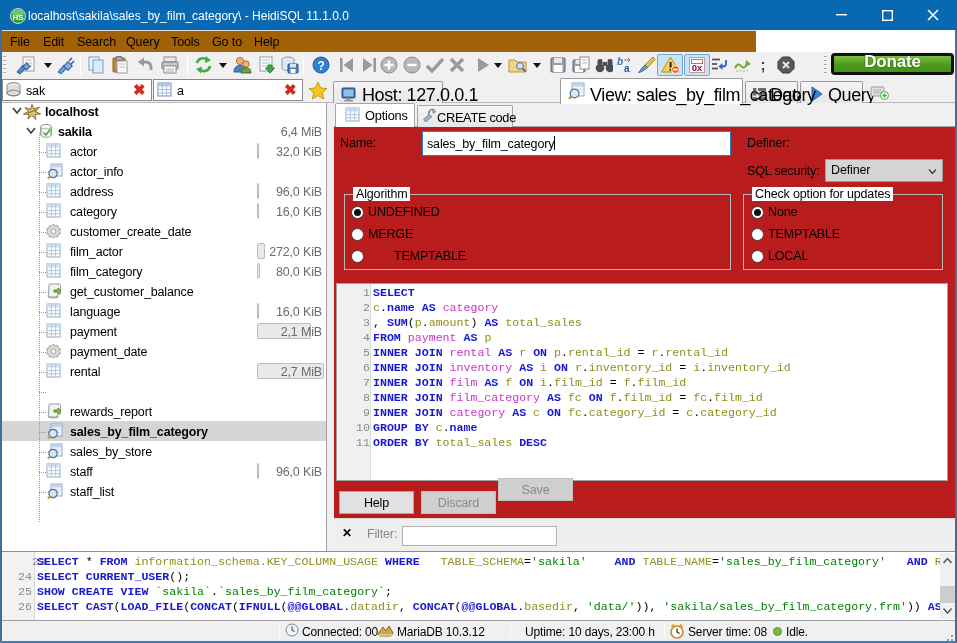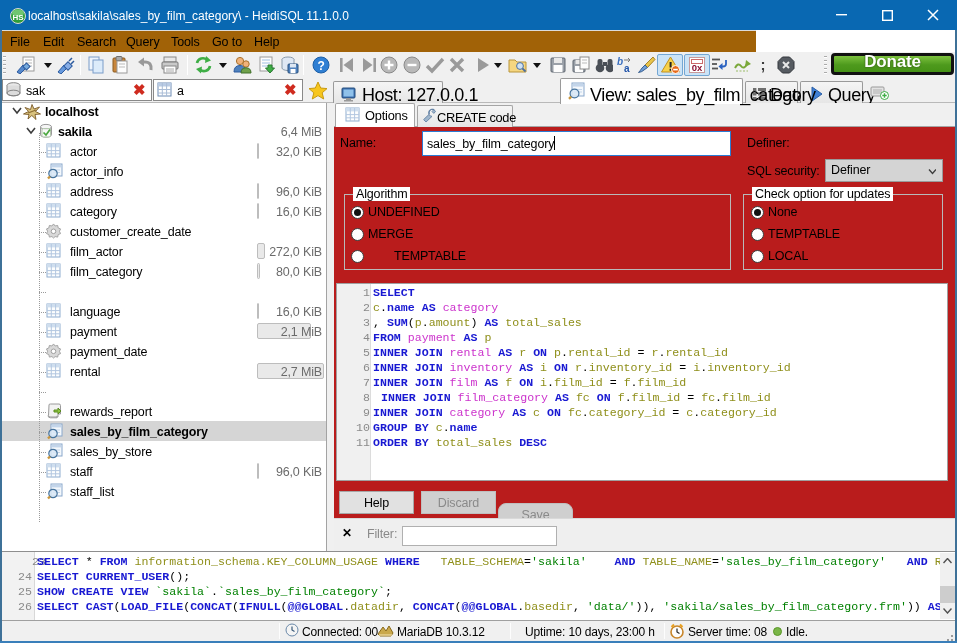--- a/index.html
+++ b/index.html
@@ -433,20 +433,28 @@
           <rect x="1" y="1" width="13" height="13" fill="#fdfefe" stroke="#8fadd0"></rect>
           <rect x="1" y="1" width="13" height="3.4" fill="#cfdeee"></rect>
           <line x1="1" y1="7.6" x2="14" y2="7.6" stroke="#b3c7e0"></line>
           <line x1="1" y1="10.8" x2="14" y2="10.8" stroke="#b3c7e0"></line>
           <line x1="5.3" y1="1" x2="5.3" y2="14" stroke="#b3c7e0"></line>
           <line x1="9.6" y1="1" x2="9.6" y2="14" stroke="#b3c7e0"></line>
         </svg>
 <span class="nm" style="left:68px;">film_category</span>
 <div class="sizebar" style="left:255px;width:3px"></div>
 <span class="sz">80,0 KiB</span>
+</div>
+<div class="trow" style="top:178px">
+<svg class="abs" style="left:44px;top:2px" width="16" height="16">
+          <path d="M3 2 Q3 0.8 4.5 1 L13 1 Q14.5 1 14.5 2.5 L14.5 11 L12 11 L12 14 L4 14 Q2.5 14 2.5 12.5 Z" fill="#f2f2f2" stroke="#9a9a9a"></path>
+          <path d="M2 12.5 Q2 14.8 4.5 14.8 L11 14.8 L11 12.8" fill="none" stroke="#9a9a9a"></path>
+          <path d="M9 8 L13 8 L13 6 L16 9 L13 12 L13 10 L9 10 Z" fill="#8cc63f" stroke="#5a8a20" transform="translate(-1,-1)"></path>
+        </svg>
+<span class="nm" style="left:68px;">get_customer_balance</span>
 </div>
 <div class="trow" style="top:198px">
 <svg class="abs" style="left:44px;top:2px" width="15" height="15">
           <rect x="1" y="1" width="13" height="13" fill="#fdfefe" stroke="#8fadd0"></rect>
           <rect x="1" y="1" width="13" height="3.4" fill="#cfdeee"></rect>
           <line x1="1" y1="7.6" x2="14" y2="7.6" stroke="#b3c7e0"></line>
           <line x1="1" y1="10.8" x2="14" y2="10.8" stroke="#b3c7e0"></line>
           <line x1="5.3" y1="1" x2="5.3" y2="14" stroke="#b3c7e0"></line>
           <line x1="9.6" y1="1" x2="9.6" y2="14" stroke="#b3c7e0"></line>
         </svg>
@@ -619,31 +627,31 @@
 <div class="cl" style="top:32px;">, <b class="k">SUM</b>(<span class="i">p</span>.<span class="i">amount</span>) <b class="k">AS</b> <span class="i">total_sales</span></div>
 <div class="ln" style="top:47px;left:5px;">4</div>
 <div class="cl" style="top:47px;"><b class="k">FROM</b> <span class="t">payment</span> <b class="k">AS</b> <span class="i">p</span></div>
 <div class="ln" style="top:62px;left:5px;">5</div>
 <div class="cl" style="top:62px;"><b class="k">INNER</b> <b class="k">JOIN</b> <span class="t">rental</span> <b class="k">AS</b> <span class="i">r</span> <b class="k">ON</b> <span class="i">p</span>.<span class="i">rental_id</span> = <span class="i">r</span>.<span class="i">rental_id</span></div>
 <div class="ln" style="top:77px;left:5px;">6</div>
 <div class="cl" style="top:77px;"><b class="k">INNER</b> <b class="k">JOIN</b> <span class="t">inventory</span> <b class="k">AS</b> <span class="i">i</span> <b class="k">ON</b> <span class="i">r</span>.<span class="i">inventory_id</span> = <span class="i">i</span>.<span class="i">inventory_id</span></div>
 <div class="ln" style="top:92px;left:5px;">7</div>
 <div class="cl" style="top:92px;"><b class="k">INNER</b> <b class="k">JOIN</b> <span class="t">film</span> <b class="k">AS</b> <span class="i">f</span> <b class="k">ON</b> <span class="i">i</span>.<span class="i">film_id</span> = <span class="i">f</span>.<span class="i">film_id</span></div>
 <div class="ln" style="top:107px;left:5px;">8</div>
-<div class="cl" style="top:107px;margin-left:8px;"><b class="k">INNER</b> <b class="k">JOIN</b> <span class="t">film_category</span> <b class="k">AS</b> <span class="i">fc</span> <b class="k">ON</b> <span class="i">f</span>.<span class="i">film_id</span> = <span class="i">fc</span>.<span class="i">film_id</span></div>
+<div class="cl" style="top:107px;"><b class="k">INNER</b> <b class="k">JOIN</b> <span class="t">film_category</span> <b class="k">AS</b> <span class="i">fc</span> <b class="k">ON</b> <span class="i">f</span>.<span class="i">film_id</span> = <span class="i">fc</span>.<span class="i">film_id</span></div>
 <div class="ln" style="top:122px;left:5px;">9</div>
 <div class="cl" style="top:122px;"><b class="k">INNER</b> <b class="k">JOIN</b> <span class="t">category</span> <b class="k">AS</b> <span class="i">c</span> <b class="k">ON</b> <span class="i">fc</span>.<span class="i">category_id</span> = <span class="i">c</span>.<span class="i">category_id</span></div>
 <div class="ln" style="top:137px;left:5px;">10</div>
 <div class="cl" style="top:137px;"><b class="k">GROUP</b> <b class="k">BY</b> <span class="i">c</span>.<b class="k">name</b></div>
 <div class="ln" style="top:152px;left:5px;">11</div>
 <div class="cl" style="top:152px;"><b class="k">ORDER</b> <b class="k">BY</b> <span class="i">total_sales</span> <b class="k">DESC</b></div>
 </div>
 <div class="btn" style="left:5px;top:388px;width:75px;">Help</div>
 <div class="btn dis" style="left:87px;top:388px;width:75px;">Discard</div>
-<div class="btn dis" style="left:164px;top:400px;width:75px;border-radius:8px;">Save</div>
+<div class="btn dis" style="left:164px;top:375px;width:75px;">Save</div>
 <div class="filterbar">
 <div style="position:absolute;left:8px;top:7px;font-weight:bold;font-size:12px;">✕</div>
 <div style="position:absolute;left:33px;top:8px;color:#8a8a8a;">Filter:</div>
 <div style="position:absolute;left:68px;top:7px;width:155px;height:20px;background:#fff;border:1px solid #b0b0b0;"></div>
 </div>
 </div>
 <div class="abs logpanel">
 <div style="position:absolute;left:0;top:0;width:33px;height:68px;background:#f2f2f2;border-right:1px solid #d8d8d8;"></div>
 <div class="ln" style="top:3px;left:16px;">23</div>
 <div class="cl" style="top:3px;left:35px;width:903px;overflow:hidden;"><b class="k">SELECT</b> * <b class="k">FROM</b> <span class="i">information_schema.KEY_COLUMN_USAGE</span> <b class="k">WHERE</b>   <span class="i">TABLE_SCHEMA</span>=<span class="s">'sakila'</span>    <b class="k">AND</b> <span class="i">TABLE_NAME</span>=<span class="s">'sales_by_film_category'</span>   <b class="k">AND</b> <span class="i">REFERENCED_TABLE_NAME</span>   </div>

